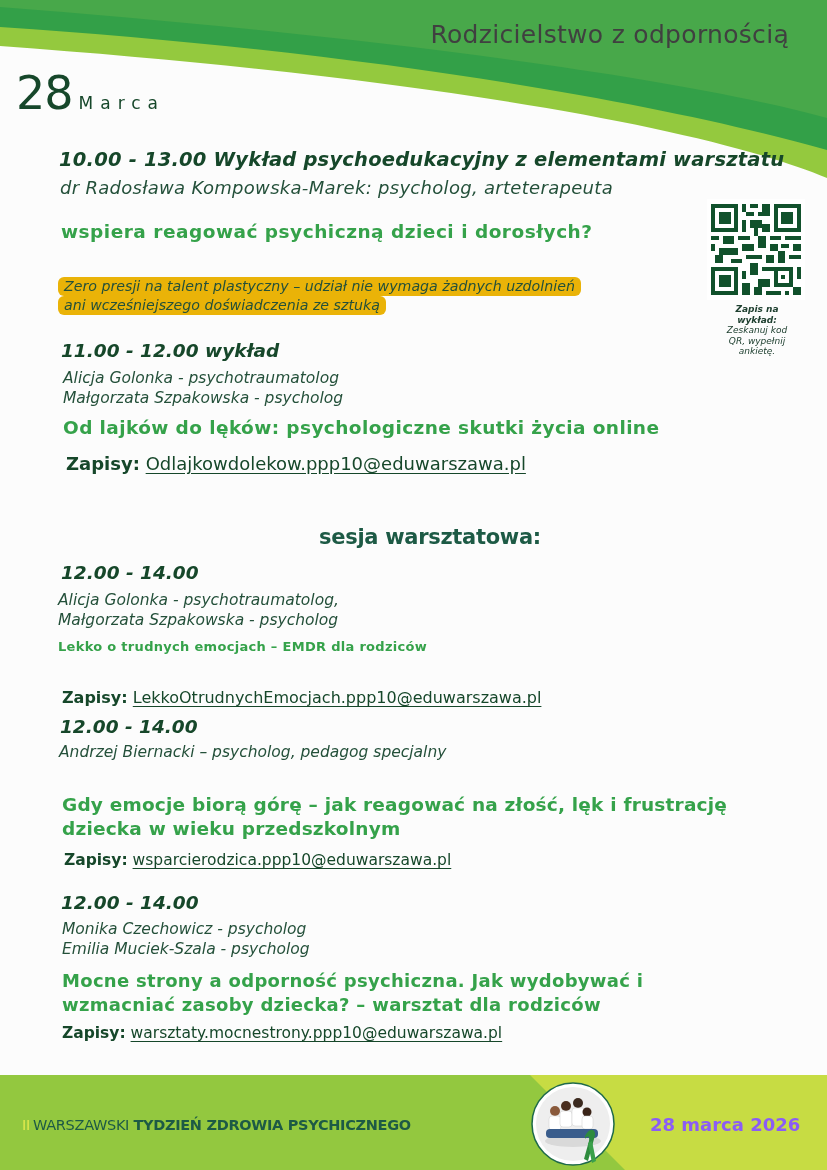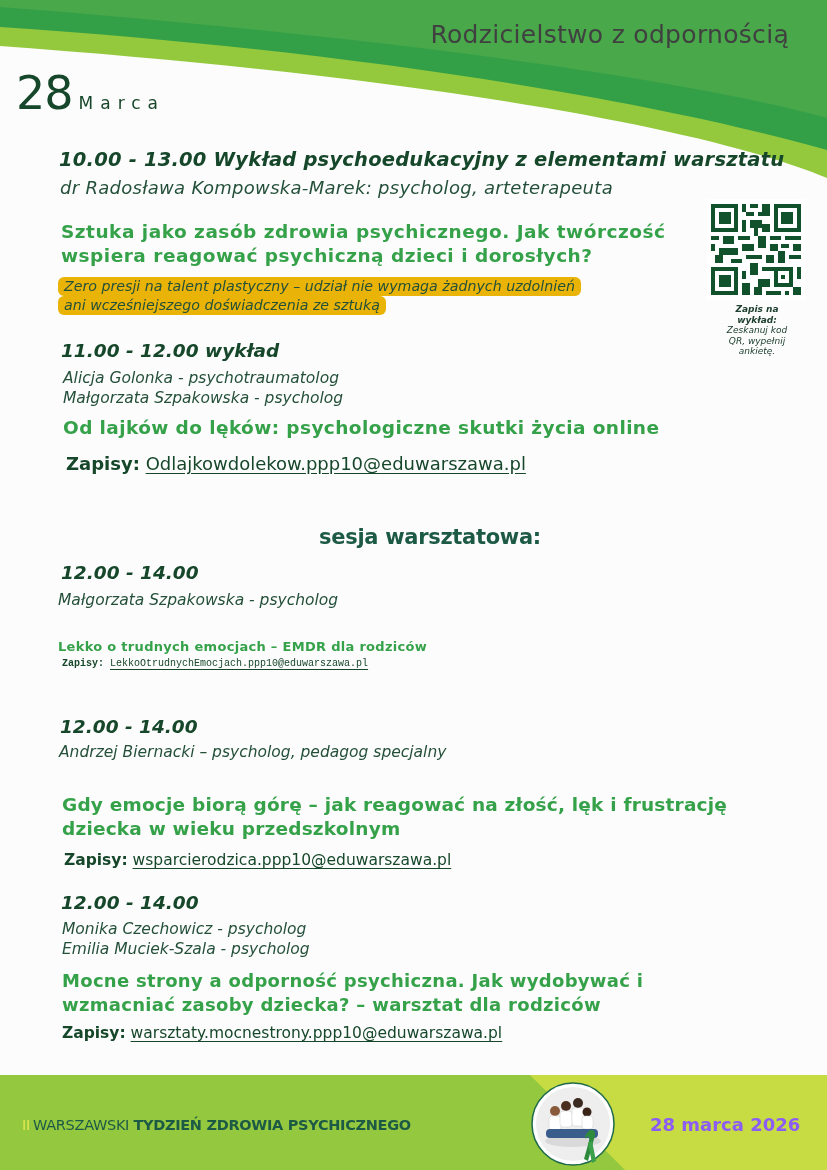--- a/index.html
+++ b/index.html
@@ -45,21 +45,20 @@
   <path d="M0,0 H827 V118 C650,70 300,30 0,7 Z" fill="#48a84a"></path>
 </svg>
 <div class="header-title">Rodzicielstwo z odpornością</div>
 <div class="date-big">
   <span class="date-day">28</span><span class="date-month">Marca</span>
 </div>
 
 <div class="abs time-title" style="left:59px; top:148px; font-size:19.5px; letter-spacing:0.2px;">10.00 - 13.00 Wykład psychoedukacyjny z elementami warsztatu</div>
 <div class="abs speaker" style="left:60px; top:177px; font-size:18px; letter-spacing:0.3px;">dr Radosława Kompowska-Marek: psycholog, arteterapeuta</div>
 <div class="abs topic" style="left:61px; top:220px; font-size:18.5px; line-height:24px; letter-spacing:0.5px;">
-  <div>Sztuka jako zasób zdrowia psychicznego. Jak twórczość</div>
   <div>wspiera reagować psychiczną dzieci i dorosłych?</div>
 </div>
 <div class="abs note" style="left:58px; top:277px;">
   <div><span class="ln">Zero presji na talent plastyczny – udział nie wymaga żadnych uzdolnień</span></div>
   <div><span class="ln">ani wcześniejszego doświadczenia ze sztuką</span></div>
 </div>
 
 <div class="qr-box">
   <svg width="98" height="101" viewBox="0 0 25 25" shape-rendering="crispEdges">
     <g fill="#11512c">
@@ -131,24 +130,25 @@
 <div class="abs topic" style="left:63px; top:417px; font-size:18.5px; letter-spacing:0.4px;">Od lajków do lęków: psychologiczne skutki życia online</div>
 <div class="abs signup" style="left:66px; top:453px; font-size:18px;">
   <span class="lbl">Zapisy:</span>
   <span class="mail">Odlajkowdolekow.ppp10@eduwarszawa.pl</span>
 </div>
 
 <div class="section-title">sesja warsztatowa:</div>
 
 <div class="abs time-title" style="left:61px; top:562px; font-size:18.5px;">12.00 - 14.00</div>
 <div class="abs speaker" style="left:58px; top:590px; font-size:15.5px; line-height:20px;">
+  <div>Alicja Golonka - psychotraumatolog,</div>
   <div>Małgorzata Szpakowska - psycholog</div>
 </div>
 <div class="abs topic" style="left:58px; top:639px; font-size:13px; letter-spacing:0.3px;">Lekko o trudnych emocjach – EMDR dla rodziców</div>
-<div class="abs signup" style="left:62px; top:658px; font-size:10px;font-family:Liberation Mono, monospace;">
+<div class="abs signup" style="left:62px; top:688px; font-size:16px;">
   <span class="lbl">Zapisy:</span>
   <span class="mail">LekkoOtrudnychEmocjach.ppp10@eduwarszawa.pl</span>
 </div>
 
 <div class="abs time-title" style="left:60px; top:716px; font-size:18.5px;">12.00 - 14.00</div>
 <div class="abs speaker" style="left:59px; top:742px; font-size:15.5px; line-height:20px;">
   <div>Andrzej Biernacki – psycholog, pedagog specjalny</div>
 </div>
 <div class="abs topic" style="left:62px; top:793px; font-size:18.5px; line-height:24px; letter-spacing:0.2px;">
   <div>Gdy emocje biorą górę – jak reagować na złość, lęk i frustrację</div>

